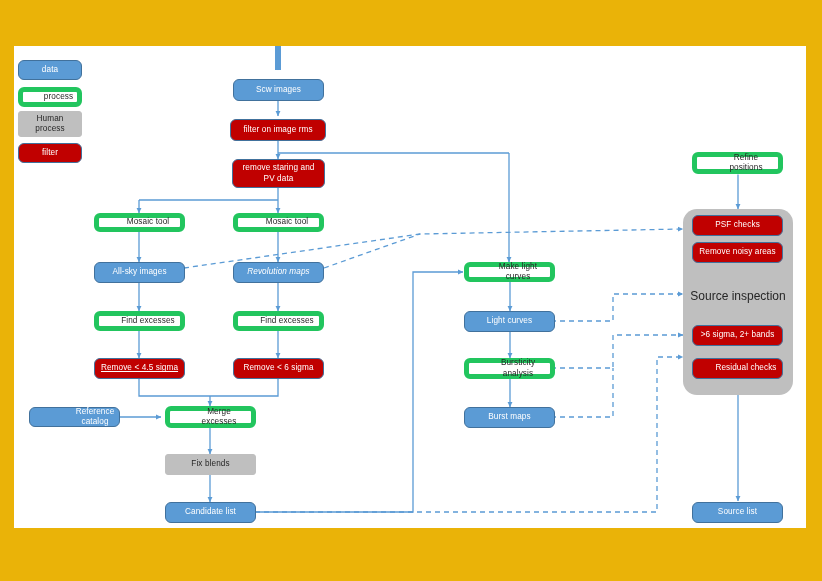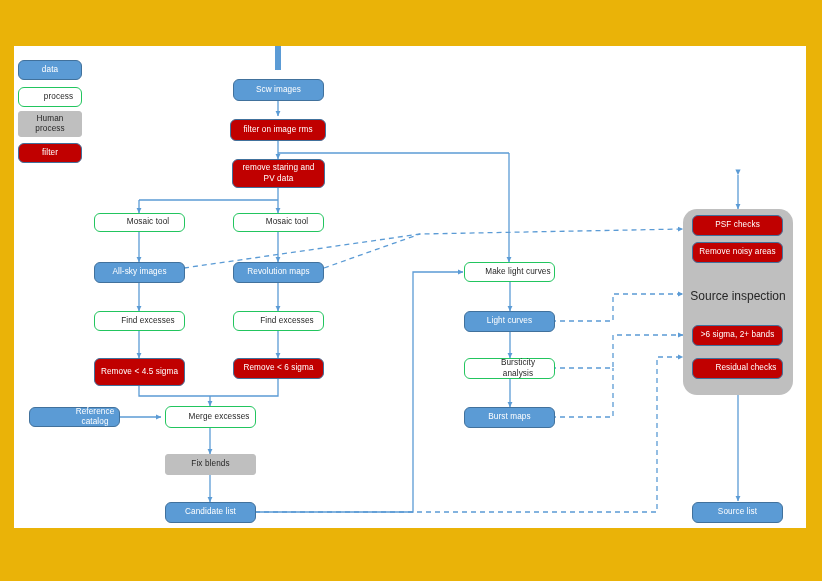--- a/index.html
+++ b/index.html
@@ -5,21 +5,21 @@
   html,body{margin:0;padding:0;background:#000;}
   body{width:822px;height:581px;overflow:hidden;font-family:"Liberation Sans",sans-serif;}
   #root{position:relative;width:822px;height:581px;background:#eab308;}
   #canvas{position:absolute;left:14px;top:46px;width:792px;height:482px;background:#ffffff;}
   svg.layer{position:absolute;left:0;top:0;width:822px;height:581px;pointer-events:none;}
 
   .node{position:absolute;box-sizing:border-box;display:flex;align-items:center;
         justify-content:center;text-align:center;border-radius:6px;
         font-size:8.2px;line-height:1.25;letter-spacing:.1px;padding:1px 3px;}
   .n-data{background:#5B9BD5;border:1px solid #41719C;color:#ffffff;}
-  .n-process{background:#ffffff;border:1px solid #22c55e;color:#262626;padding-left:20px;}
+  .n-process{background:#ffffff;border:5px solid #22c55e;color:#262626;padding-left:20px;}
   .n-human{background:#BFBFBF;border:1px solid #BFBFBF;color:#262626;border-radius:3px;}
   .n-filter{background:#C00000;border:1px solid #41719C;color:#ffffff;}
   .group-box{position:absolute;background:#BFBFBF;border-radius:14px;}
 </style>
 </head>
 <body>
 
 <div id="root">
   <div id="canvas"></div>
 
@@ -117,28 +117,28 @@
 
   <div class="node n-process" style="left:94px;top:213px;width:91px;height:19px;">
     <span>Mosaic tool</span>
   </div>
   <div class="node n-data" style="left:94px;top:262px;width:91px;height:21px;">
     <span>All-sky images</span>
   </div>
   <div class="node n-process" style="left:94px;top:311px;width:91px;height:20px;">
     <span>Find excesses</span>
   </div>
-  <div class="node n-filter" style="left:94px;top:358px;width:91px;height:28px;">
+  <div class="node n-filter" style="left:94px;top:358px;width:91px;height:21px;text-decoration:underline;">
     <span>Remove &lt; 4.5 sigma</span>
   </div>
 
   <div class="node n-process" style="left:233px;top:213px;width:91px;height:19px;">
     <span>Mosaic tool</span>
   </div>
-  <div class="node n-data" style="left:233px;top:262px;width:91px;height:21px;">
+  <div class="node n-data" style="left:233px;top:262px;width:91px;height:21px;font-style:italic;">
     <span>Revolution maps</span>
   </div>
   <div class="node n-process" style="left:233px;top:311px;width:91px;height:20px;">
     <span>Find excesses</span>
   </div>
   <div class="node n-filter" style="left:233px;top:358px;width:91px;height:21px;">
     <span>Remove &lt; 6 sigma</span>
   </div>
 
   <div class="node n-data" style="left:29px;top:407px;width:91px;height:20px;padding-left:44px;">
@@ -160,20 +160,23 @@
   <div class="node n-data" style="left:464px;top:311px;width:91px;height:21px;border-radius:6px;">
     <span>Light curves</span>
   </div>
   <div class="node n-process" style="left:464px;top:358px;width:91px;height:21px;">
     <span>Bursticity analysis</span>
   </div>
   <div class="node n-data" style="left:464px;top:407px;width:91px;height:21px;">
     <span>Burst maps</span>
   </div>
 
+  <div class="node n-process" style="left:692px;top:152px;width:91px;height:22px;">
+    <span>Refine positions</span>
+  </div>
 
   <div class="group-box" style="left:683px;top:209px;width:110px;height:186px;"></div>
 
   <div class="node n-filter" style="left:692px;top:215px;width:91px;height:21px;">
     <span>PSF checks</span>
   </div>
   <div class="node n-filter" style="left:692px;top:242px;width:91px;height:21px;">
     <span>Remove noisy areas</span>
   </div>
   <div style="position:absolute;left:683px;top:289px;width:110px;font-size:12px;

